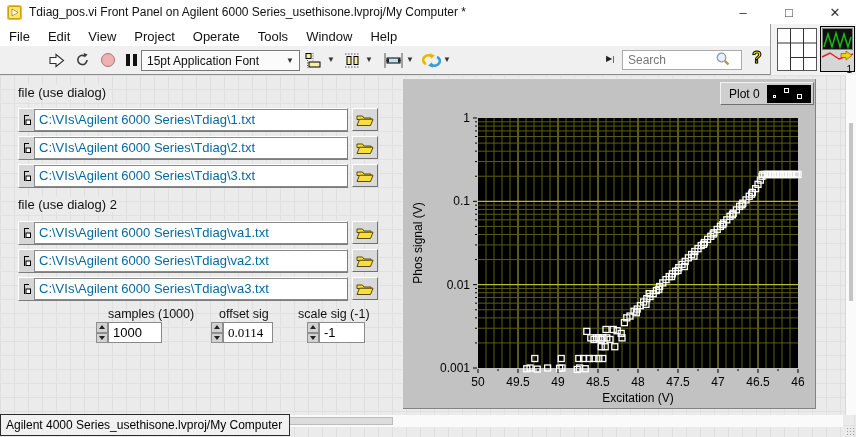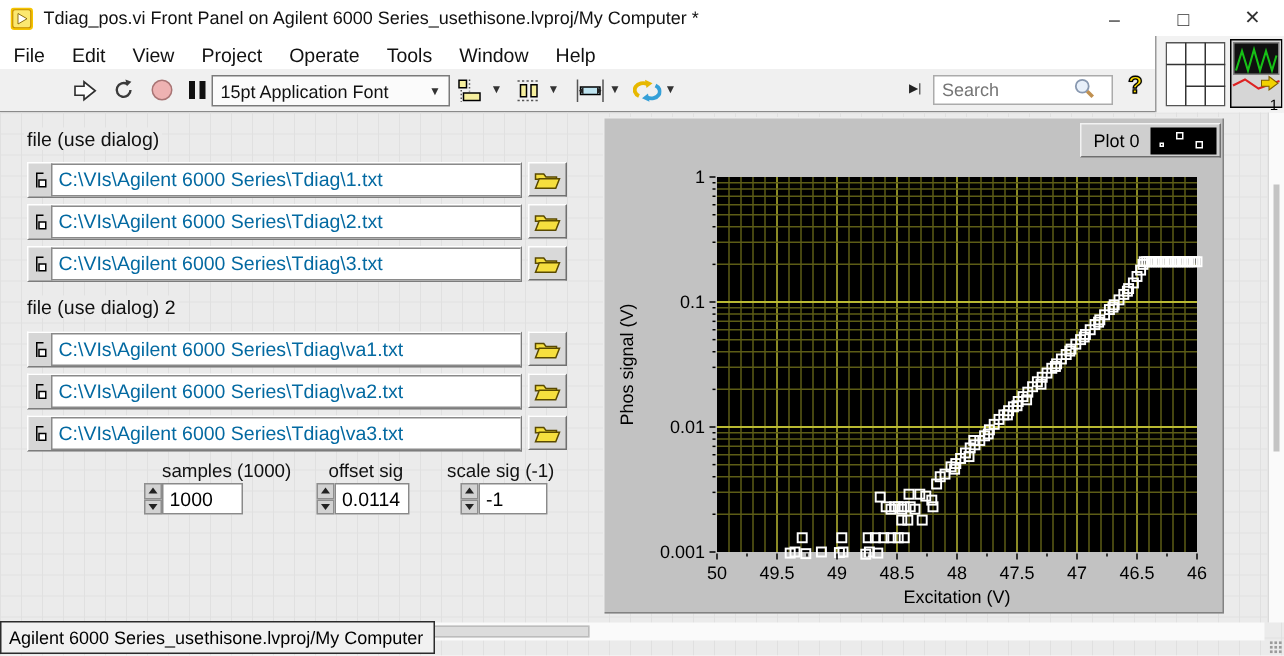--- a/index.html
+++ b/index.html
@@ -321,21 +321,21 @@
   <span class="numlabel" style="left:219px; top:232px;">offset sig</span>
   <div class="numctrl" style="left:211px; top:247px;">
     <span class="spinner">
         <span class="spinbtn">
           <span class="tri-up"></span>
         </span>
         <span class="spinbtn">
           <span class="tri-dn"></span>
         </span>
       </span>
-    <input class="numfield" style="width: 50px;" value="0.0114">
+    <input class="numfield" style="width: 50px; font-family: Liberation Serif, serif;" value="0.0114">
   </div>
 
   <span class="numlabel" style="left:298px; top:232px;">scale sig (-1)</span>
   <div class="numctrl" style="left:307px; top:247px;">
     <span class="spinner">
         <span class="spinbtn">
           <span class="tri-up"></span>
         </span>
         <span class="spinbtn">
           <span class="tri-dn"></span>
@@ -599,14 +599,14 @@
     </span>
   </div>
 </div>
 
 <div class="vscroll">
     <div class="vthumb"></div>
   </div>
 <div class="hscroll">
     <div class="hthumb"></div>
   </div>
-<div class="statusbox"><span>Agilent 6000 Series_usethisone.lvproj/My Computer</span></div>
+<div class="statusbox"><span>Agilent 4000 Series_usethisone.lvproj/My Computer</span></div>
 <div class="grip"></div>
 
 </body></html>

